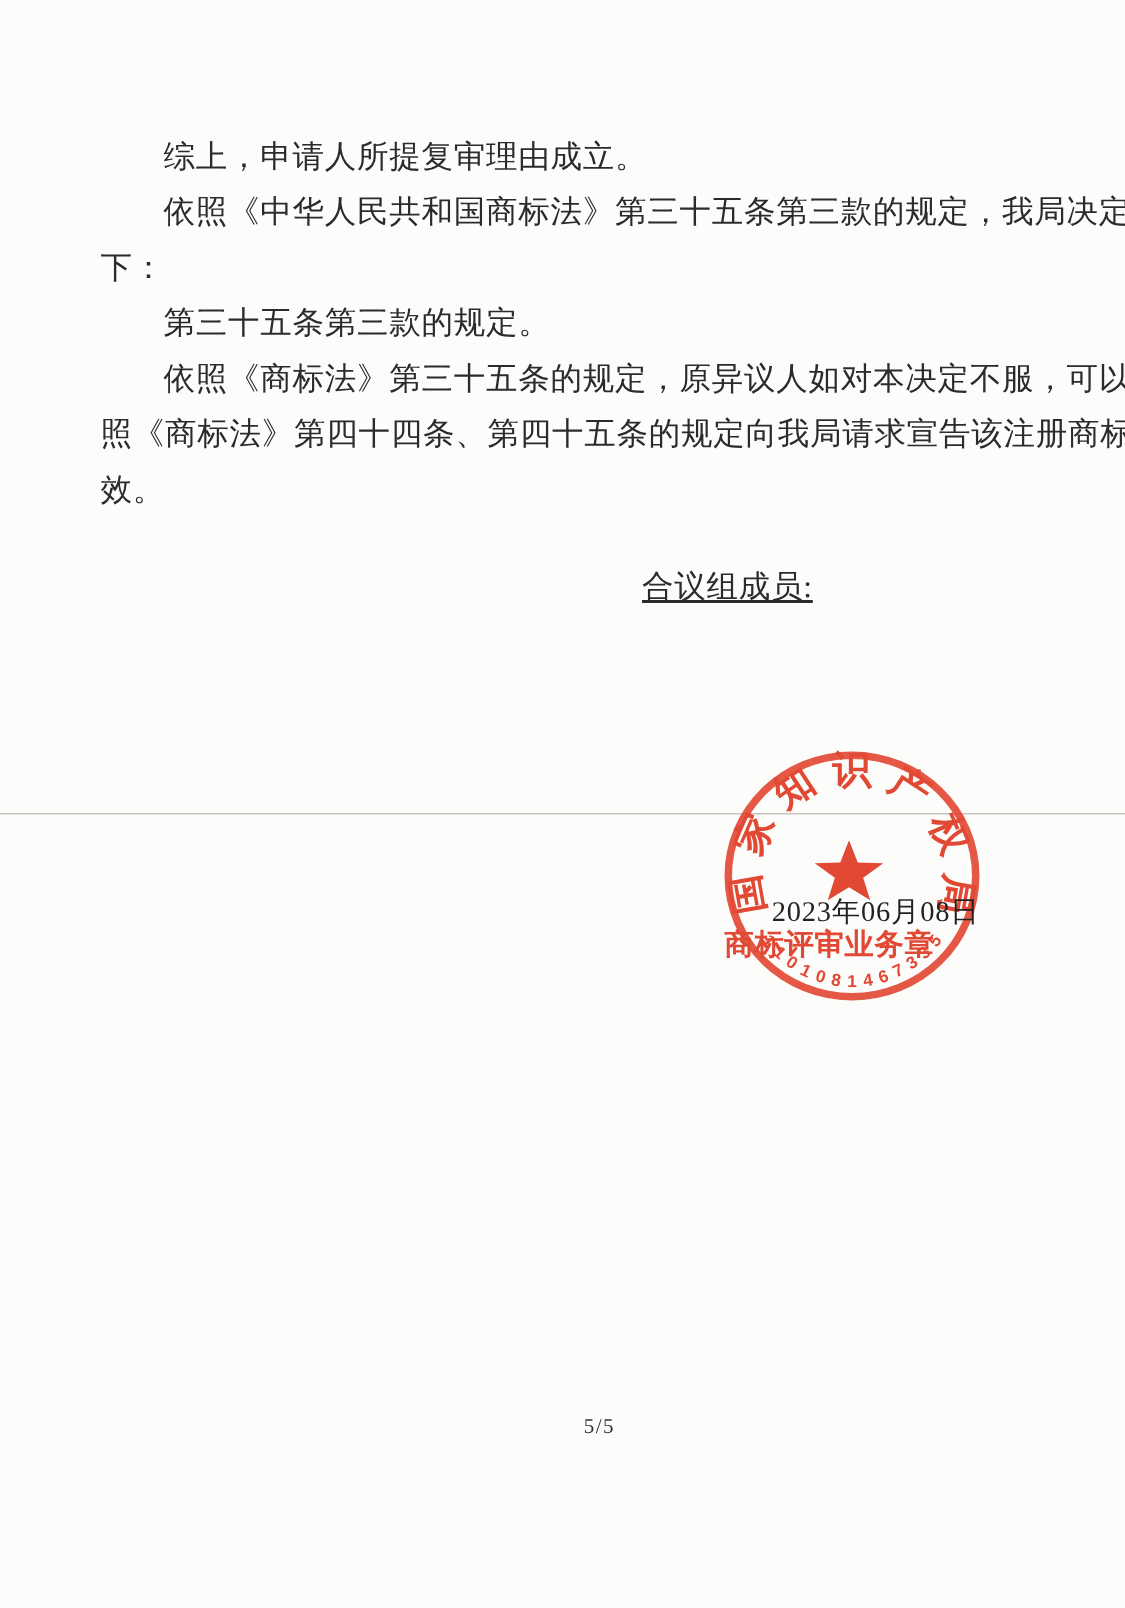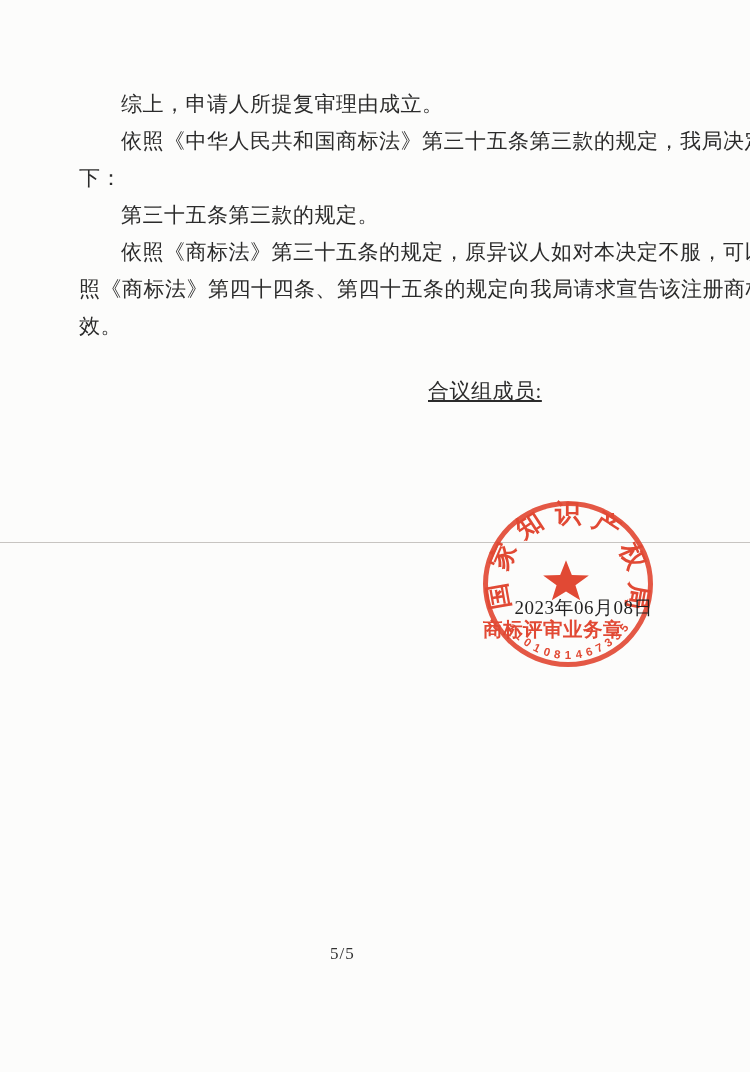--- a/index.html
+++ b/index.html
@@ -22,21 +22,21 @@
   .crease{
     position:absolute;left:0;top:542px;width:750px;height:1px;
     background:var(--crease);opacity:.75;z-index:1;
   }
   
   .body-text{
     position:absolute;left:67px;top:86px;width:660px;
     font-size:21px;line-height:37px;letter-spacing:.5px;
     z-index:2;
   }
-  .body-text .line{white-space:nowrap;margin-left:12px;}
+  .body-text .line{white-space:nowrap;}
   .body-text .line.ind{padding-left:42px;}
   
   .signature{
     position:absolute;left:428px;top:376px;
     font-size:21px;line-height:31px;letter-spacing:.5px;
     display:flex;gap:10px;z-index:2;text-decoration:underline;
   }
   .sig-names div{white-space:nowrap;}
   
   .seal{
@@ -72,21 +72,21 @@
   .ser-digit{
     position:absolute;left:50%;top:50%;
     width:14px;height:14px;margin:-7px 0 0 -7px;
     text-align:center;line-height:14px;
     font-size:11.5px;font-weight:700;color:var(--seal-red);
     font-family:"Liberation Sans","DejaVu Sans",sans-serif;
   }
   
   .pagenum{
     position:absolute;left:330px;top:944px;width:80px;
-    text-align:left;font-size:17px;color:#333;
+    text-align:right;font-size:14px;color:#333;
     letter-spacing:1px;z-index:2;
   }
 </style>
 </head>
 <body>
 
 <div class="page">
 
   <div class="crease"></div>
 

